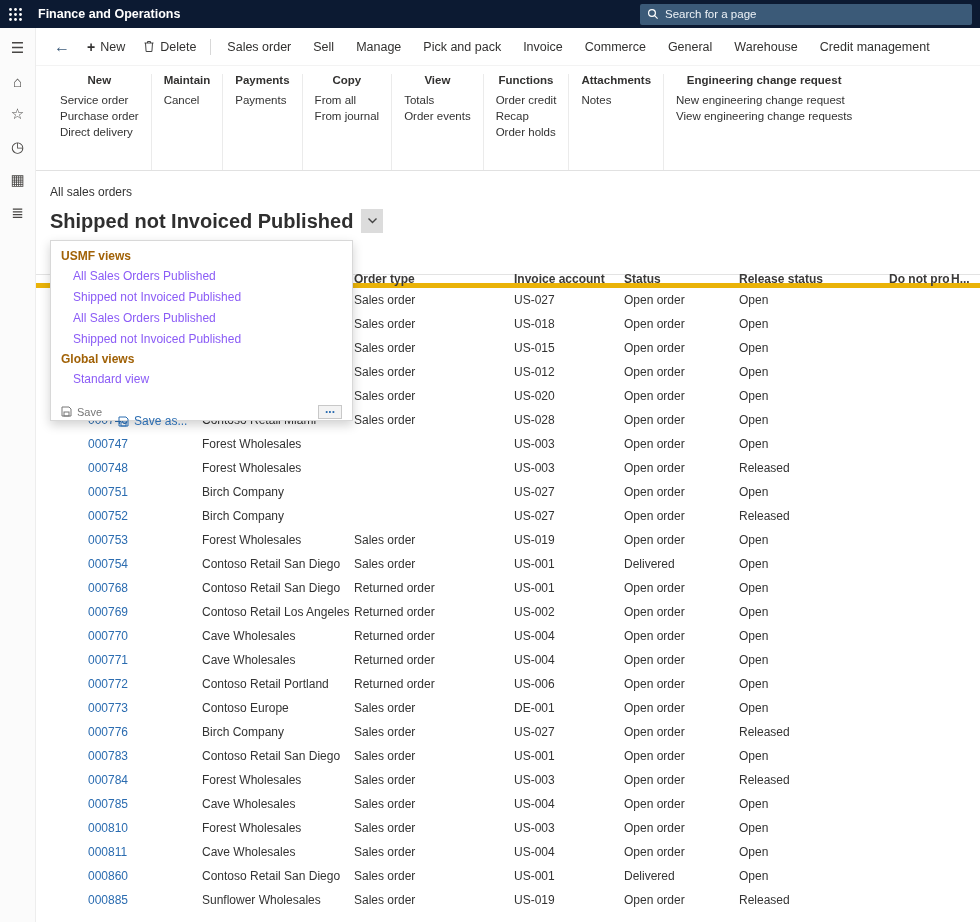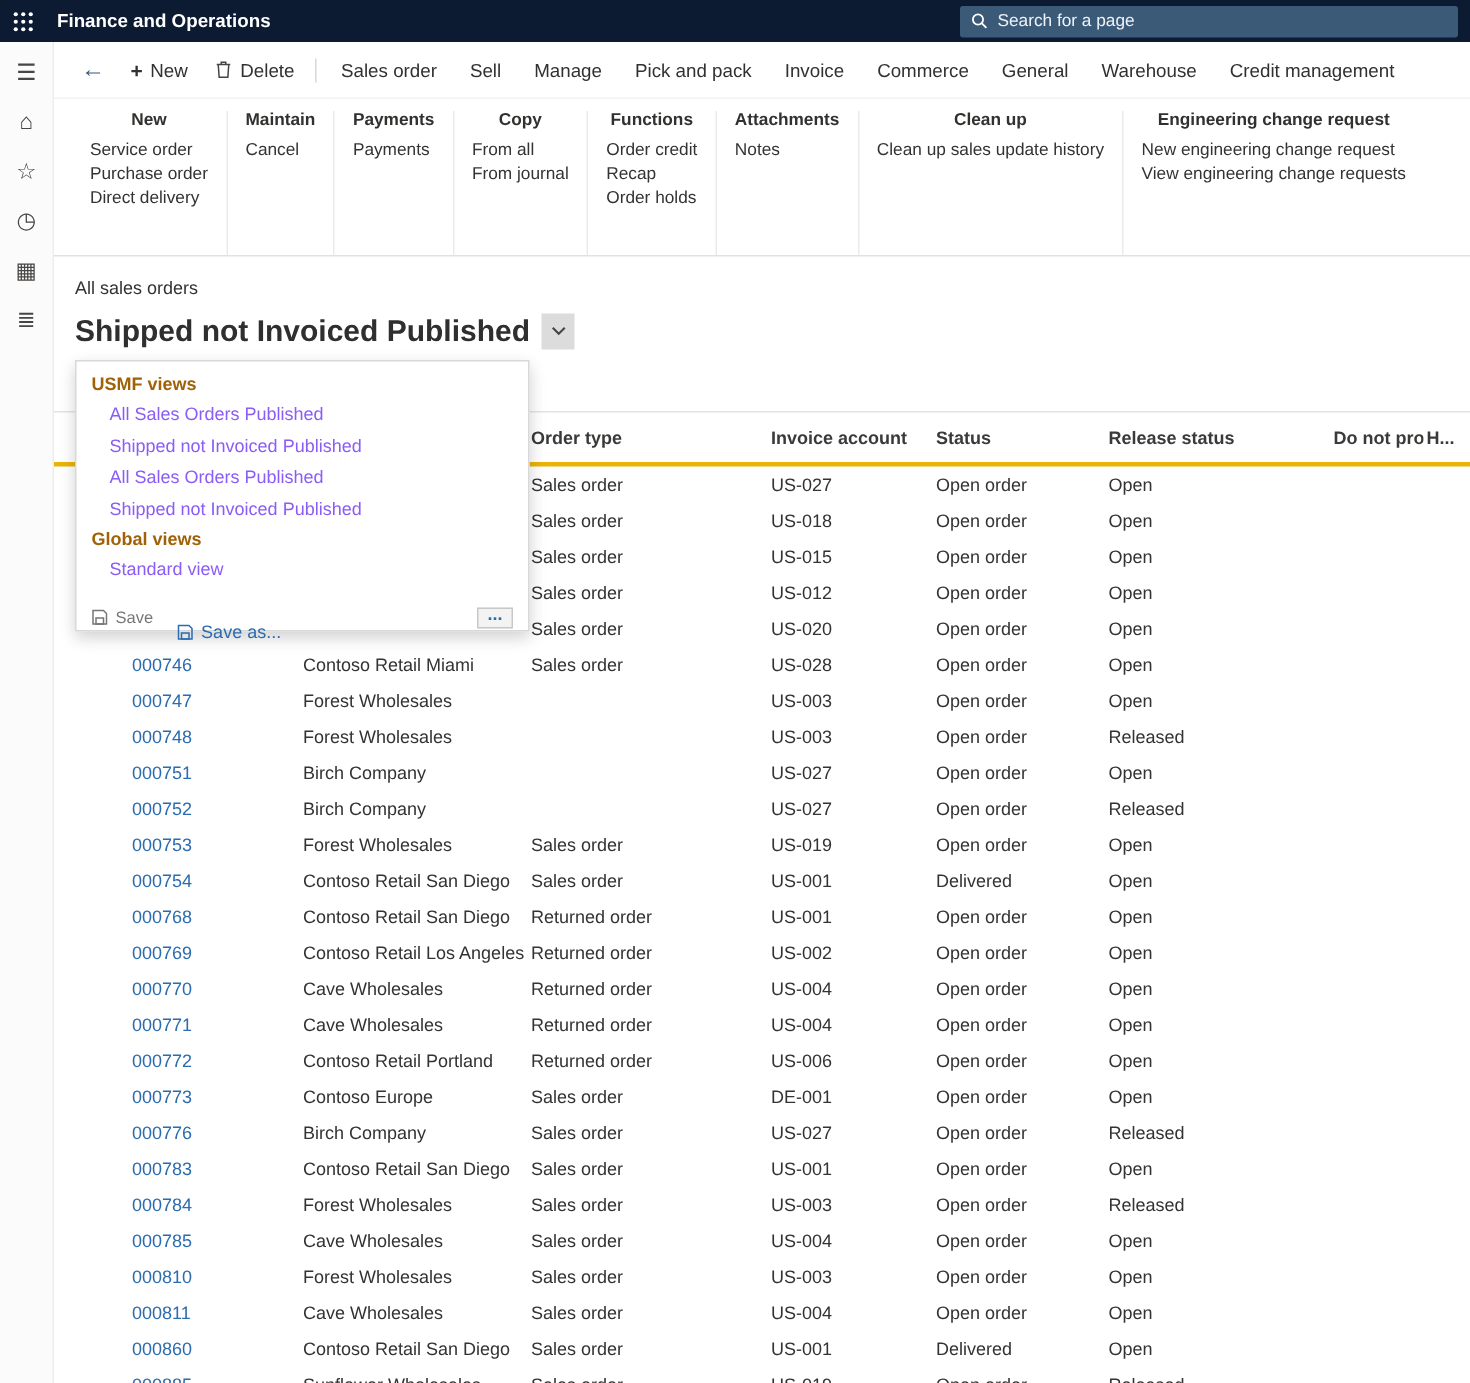--- a/index.html
+++ b/index.html
@@ -38,21 +38,21 @@
   .gitem { display:block; font-size:11.5px; color:#333; line-height:16px; white-space:nowrap; }
 
   
   .caption { padding:14px 0 0 14px; height:30px; font-size:12px; color:#333; }
   .viewtitle-row { height:40px; display:flex; align-items:center; padding-left:14px; gap:8px; }
   .viewtitle { font-size:20px; font-weight:700; color:#2f2f2f; white-space:nowrap; }
   .chevbtn { width:22px; height:24px; background:#dcdcdc; display:flex; align-items:center; justify-content:center; }
 
   
   .grid { margin-top:33px; }
-  .gheader { display:flex; height:37px; align-items:center; border-top:1px solid #e3e3e3; border-bottom:3px solid #eab308; font-size:12px; font-weight:600; color:#3b3a39; }
+  .gheader { display:flex; height:14px; align-items:center; border-top:1px solid #e3e3e3; border-bottom:5px solid #eab308; font-size:12px; font-weight:600; color:#3b3a39; }
   .grow { display:flex; height:24px; align-items:center; font-size:12px; color:#333; }
   .c { padding-left:2px; white-space:nowrap; overflow:hidden; flex:none; }
   .c-sel { width:40px; } .c-num { width:124px; padding-left:12px; } .c-cust { width:152px; }
   .c-type { width:160px; } .c-inv { width:110px; } .c-status { width:115px; }
   .c-rel { width:150px; } .c-dnp { width:62px; } .c-h { width:31px; }
   .orderlink { color:#2b6cb0; text-decoration:none; cursor:pointer; }
   .radio { width:13px; height:13px; border:1px solid #555; border-radius:50%; display:inline-block; margin-left:9px; background:#fff; }
 
   
   .flyout { position:absolute; left:50px; top:240px; width:303px; height:181px; background:#fff; border:1px solid #d8d8d8; box-shadow:0 4px 10px rgba(0,0,0,0.18); z-index:10; padding-top:5px; }
@@ -198,40 +198,41 @@
             </div>
             <div class="group">
               <div class="gtitle">Copy</div>
               <div>
 
               <button class="gitem"><span>From all</span></button>
                 <button class="gitem"><span>From journal</span></button>
               </div>
             </div>
             <div class="group">
+              <div class="gtitle">View</div>
+              <div>
+
+              <button class="gitem"><span>Totals</span></button>
+                <button class="gitem"><span>Order events</span></button>
+              </div>
+            </div>
+            <div class="group">
               <div class="gtitle">Functions</div>
               <div>
 
               <button class="gitem"><span>Order credit</span></button>
                 <button class="gitem"><span>Recap</span></button>
                 <button class="gitem"><span>Order holds</span></button>
               </div>
             </div>
             <div class="group">
               <div class="gtitle">Attachments</div>
               <div>
 
               <button class="gitem"><span>Notes</span></button>
-              </div>
-            </div>
-            <div class="group">
-              <div class="gtitle">Clean up</div>
-              <div>
-
-              <button class="gitem"><span>Clean up sales update history</span></button>
               </div>
             </div>
             <div class="group">
               <div class="gtitle">Engineering change request</div>
               <div>
 
               <button class="gitem"><span>New engineering change request</span></button>
                 <button class="gitem"><span>View engineering change requests</span></button>
               </div>
             </div>

